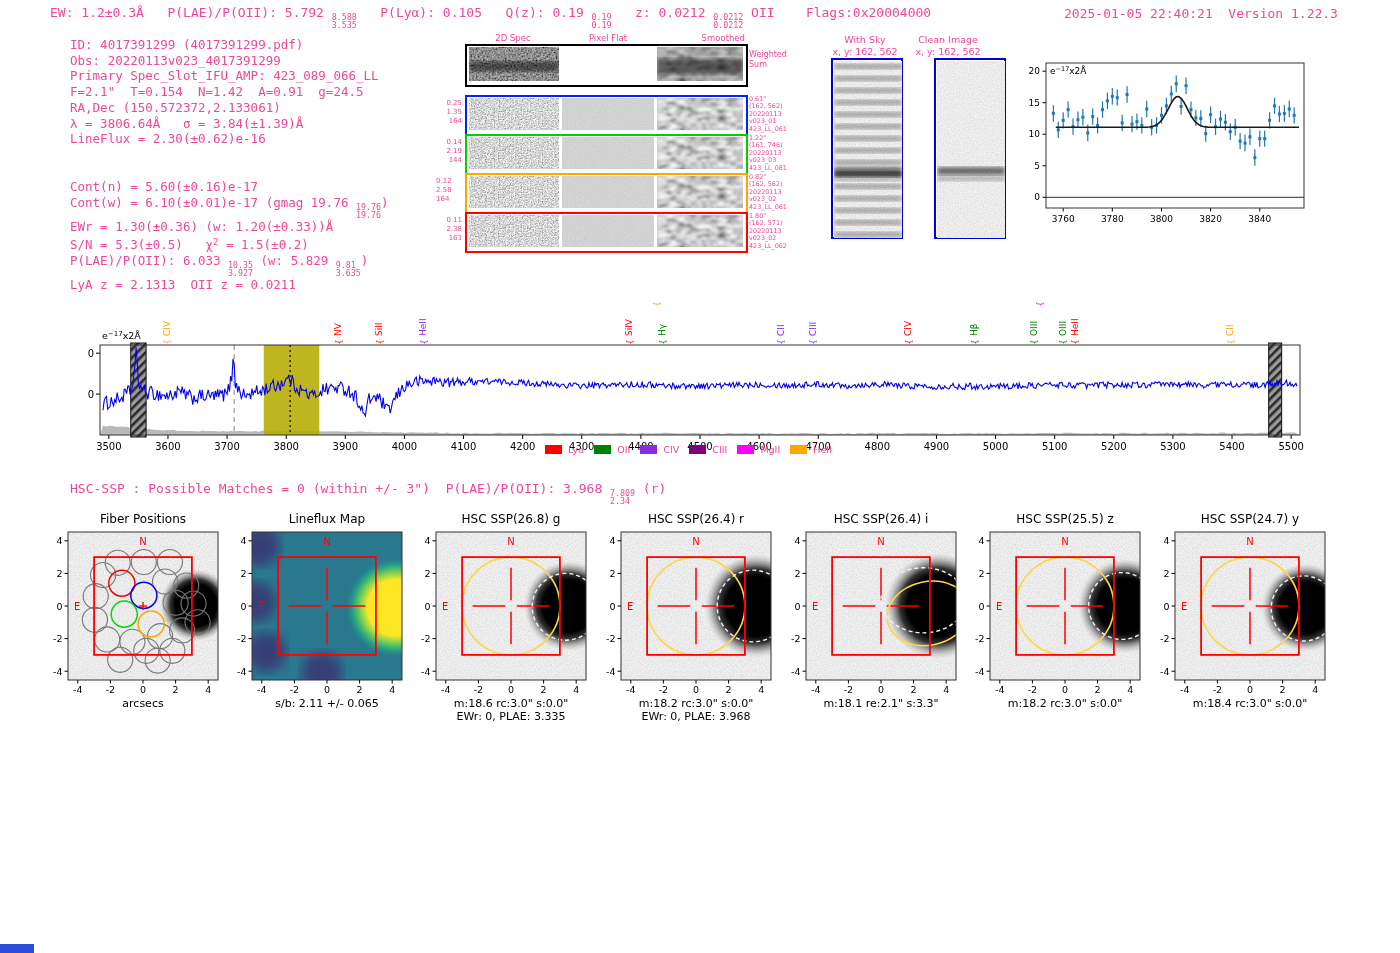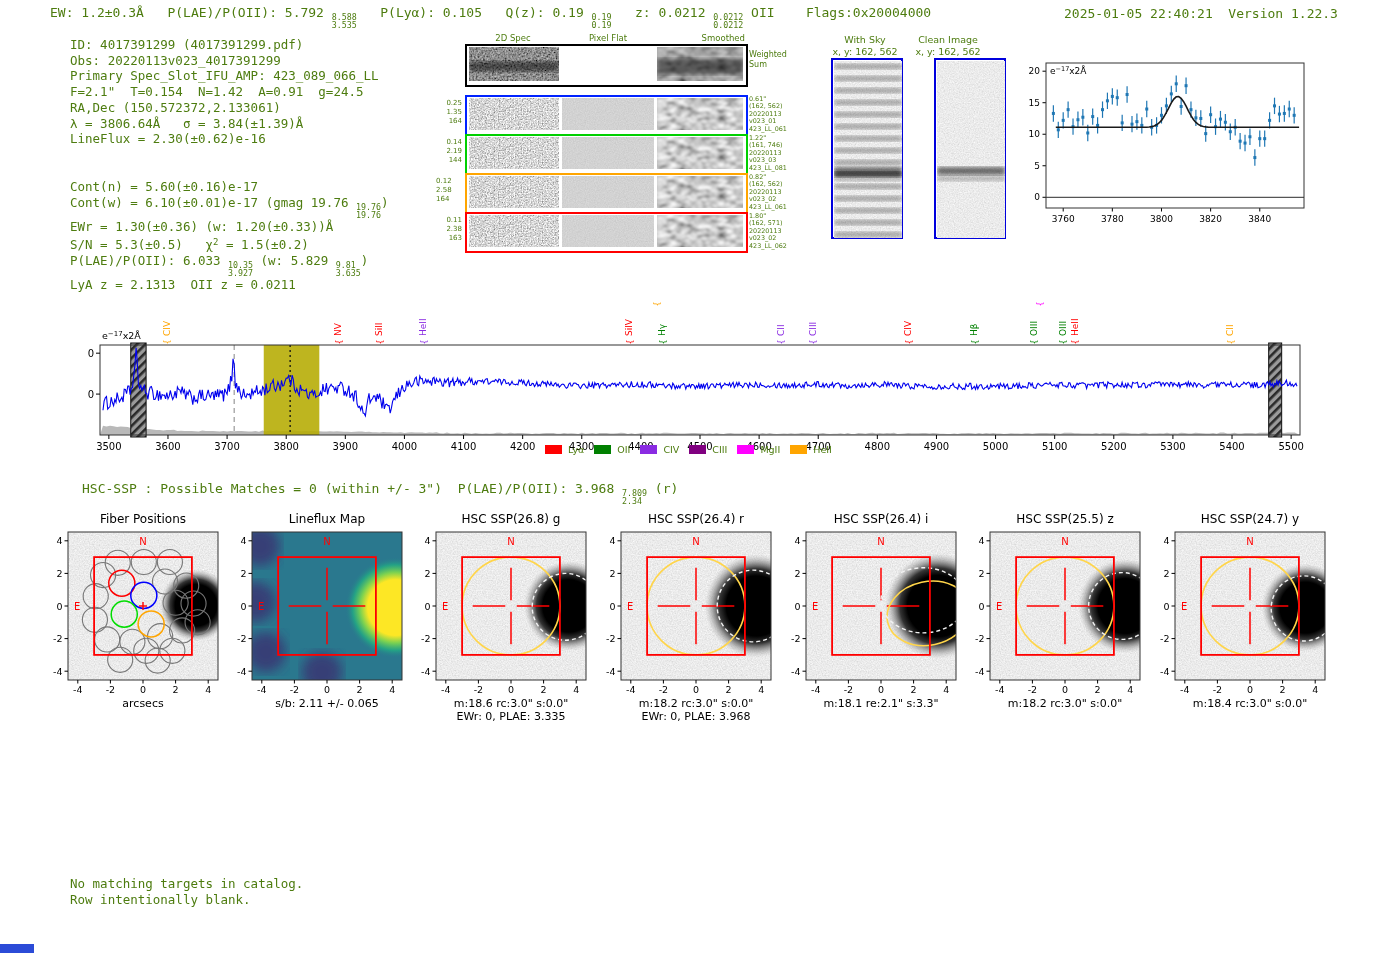--- a/index.html
+++ b/index.html
@@ -1,17 +1,17 @@
 <!DOCTYPE html>
 <html><head>
 <meta charset="utf-8">
 <style>
   html,body{margin:0;padding:0;background:#fff;}
   #canvas{position:relative;width:1400px;height:953px;background:#ffffff;overflow:hidden;
-          font-family:"DejaVu Sans",sans-serif;color:#4d7c0f;}
+          font-family:"DejaVu Sans",sans-serif;color:#ec4899;}
   .mono{font-family:"DejaVu Sans Mono",monospace;}
   .abs{position:absolute;}
   .mono-line{white-space:pre;font-size:12.5px;line-height:15.7px;}
   .frac{display:inline-flex;flex-direction:column;vertical-align:-3px;text-align:left;}
   .frac>div{font-size:8.3px;line-height:8.3px;}
   .supx{font-size:9px;vertical-align:4px;}
   svg text{font-family:"DejaVu Sans",sans-serif;}
   .legend-row{display:flex;align-items:center;gap:10px;}
   .legend-item{display:flex;align-items:center;gap:6px;font-size:9.5px;}
   .legend-swatch{width:17px;height:9px;display:inline-block;}
@@ -512,21 +512,21 @@
       <div class="legend-item">
         <span style="background:#ff00ff;" class="legend-swatch"></span>
         <span>MgII</span>
       </div>
       <div class="legend-item">
         <span style="background:#ffa500;" class="legend-swatch"></span>
         <span>HeII</span>
       </div>
     </div>
 
-  <div class="abs mono" style="left:82px;top:481px;font-size:13px;" id="hscline">
+  <div class="abs mono" style="left:70px;top:481px;font-size:13px;" id="hscline">
       <div style="white-space:pre;"><span>HSC-SSP : Possible Matches = 0 (within +/- 3")  P(LAE)/P(OII): 3.968 </span><span class="frac"><div>7.809</div><div>2.34</div></span><span> (r)</span></div>
     </div>
 
   <div class="abs" style="left:0;top:0;" id="panels">
       <svg style="position:absolute;left:32px;top:508px;" width="214" height="215">
         <text x="111" y="15" font-size="12" fill="#000" text-anchor="middle">Fiber Positions</text>
         <clipPath id="cp0">
           <rect x="36" y="24" width="150" height="148"></rect>
         </clipPath>
         <g clip-path="url(#cp0)">
@@ -829,19 +829,15 @@
         <line x1="32.5" y1="65.4" x2="36" y2="65.4" stroke="#000" stroke-width="1"></line>
         <text x="30.5" y="68.9" font-size="9.5" fill="#000" text-anchor="end">2</text>
         <line x1="176.2" y1="172" x2="176.2" y2="175.5" stroke="#000" stroke-width="1"></line>
         <text x="176.2" y="185" font-size="9.5" fill="#000" text-anchor="middle">4</text>
         <line x1="32.5" y1="32.8" x2="36" y2="32.8" stroke="#000" stroke-width="1"></line>
         <text x="30.5" y="36.3" font-size="9.5" fill="#000" text-anchor="end">4</text>
         <text x="111" y="199" font-size="11" fill="#000" text-anchor="middle">m:18.4 rc:3.0"  s:0.0"</text>
       </svg>
     </div>
 
-  <div class="abs mono" style="left:70px;top:876px;font-size:12.5px;line-height:15.5px;">
-    <div>No matching targets in catalog.</div>
-    <div>Row intentionally blank.</div>
-  </div>
 
   <div class="abs" style="left:0;top:944px;width:34px;height:9px;background:#2b4bd7;"></div>
 </div>
 
 </body></html>

